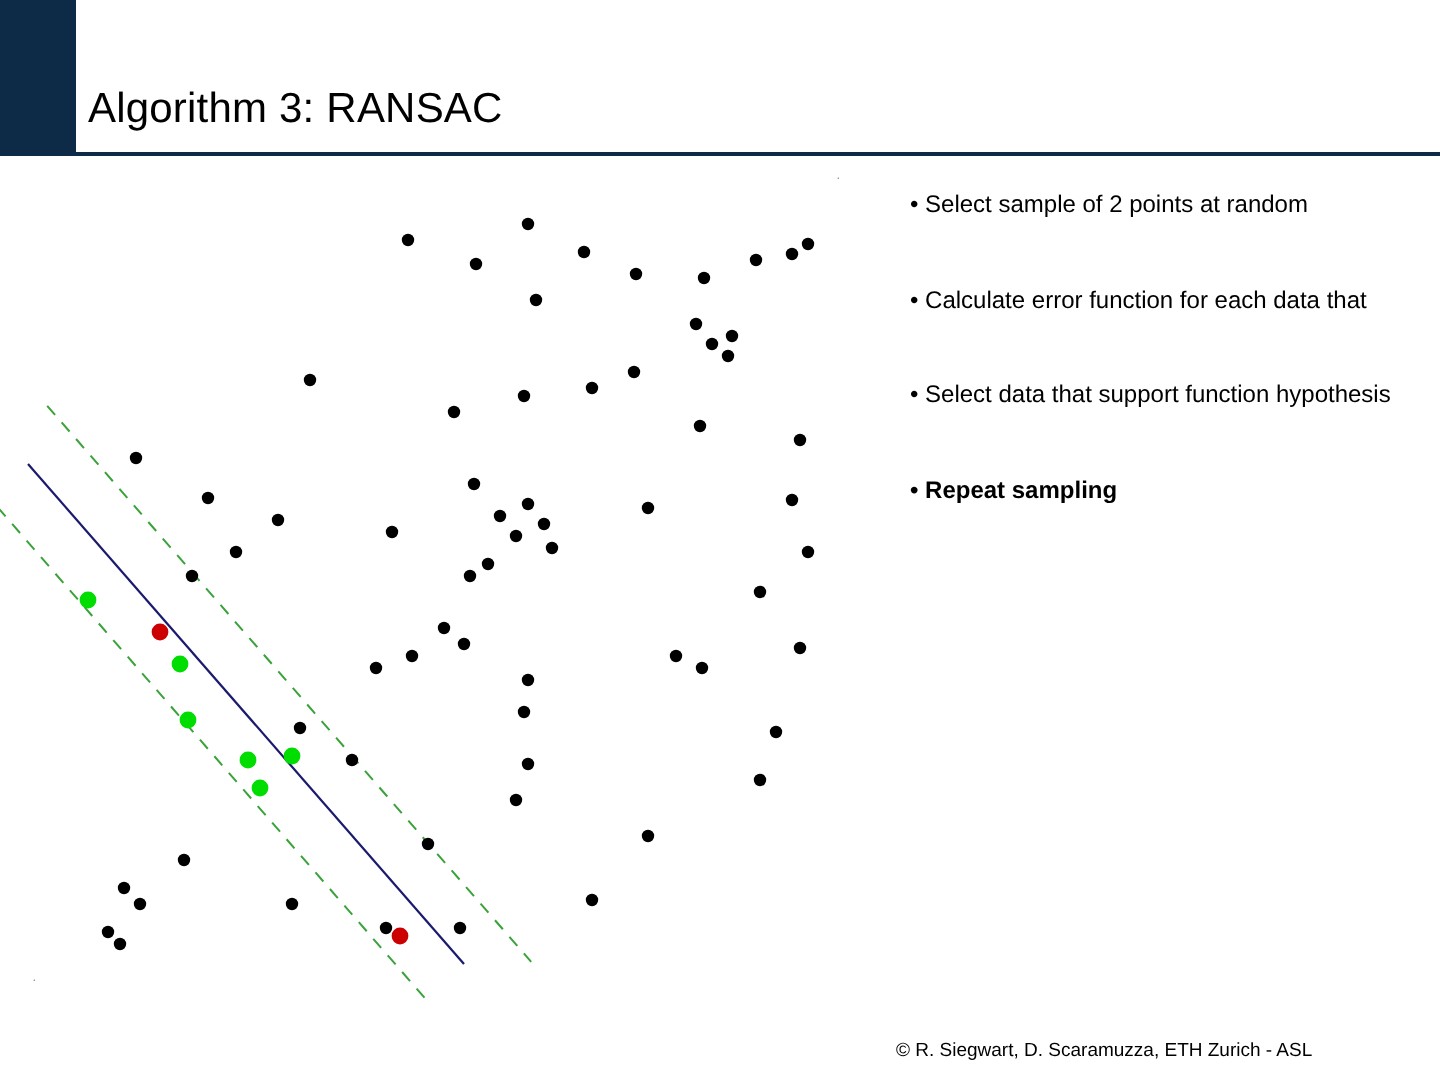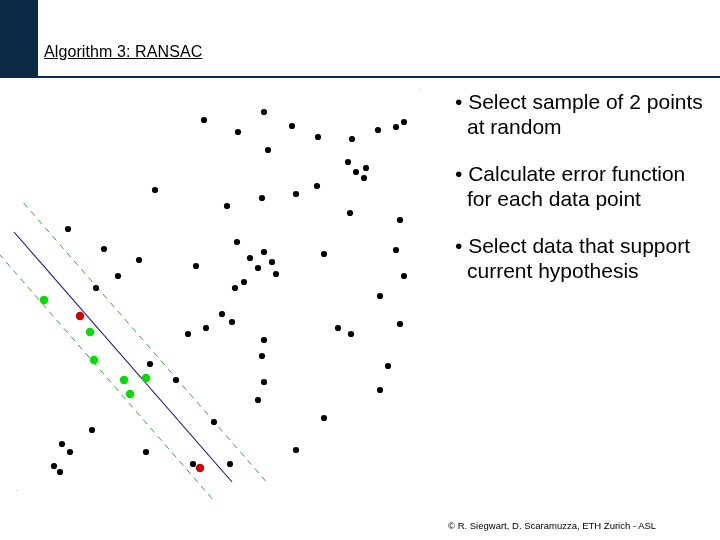--- a/index.html
+++ b/index.html
@@ -28,44 +28,43 @@
     top: 0;
     width: 38px;
     height: 78px;
     background: #0d2b46;
   }
   
   .slide-title {
     position: absolute;
     left: 44px;
     top: 43px;
-    font-size: 16px;
+    font-size: 21px;
     color: #000000;
     letter-spacing: 0.1px;
     white-space: nowrap;
-    text-decoration: underline;
   }
   
   .title-rule {
     position: absolute;
     left: 38px;
     top: 76px;
     width: 682px;
     height: 2px;
     background: #0d2b46;
   }
   
   .bullets {
     position: absolute;
     left: 455px;
     top: 90px;
     width: 252px;
   }
   .bullet {
-    font-size: 21px;
+    font-size: 12px;
     color: #000000;
     line-height: 24.5px;
     margin-bottom: 23px;
     text-indent: -12px;
     padding-left: 12px;
   }
   .bullet:last-child {
     margin-bottom: 0;
   }
   .bullet.bold {
@@ -194,22 +193,23 @@
         </g>
       <g id="redpts">
           <circle cx="80" cy="234" r="4.2" fill="#cc0000"></circle>
           <circle cx="200" cy="386" r="4.2" fill="#cc0000"></circle>
         </g>
     </svg>
   </div>
 
   <div class="bullets">
     <div class="bullet">• Select sample of 2 points at random</div>
-    <div class="bullet">• Calculate error function for each data point</div>
-    <div class="bullet">• Select data that support current hypothesis</div>
+    <div class="bullet">• Calculate error function for each data that</div>
+    <div class="bullet">• Select data that support function hypothesis</div>
+    <div class="bullet bold">• Repeat sampling</div>
   </div>
 
   <div class="credit">© R. Siegwart, D. Scaramuzza, ETH Zurich - ASL</div>
 
   <div class="tiny-mark" style="left:418px; top:86px;">·</div>
   <div class="tiny-mark" style="left:16px; top:487px;">·</div>
 
 </div>
 
 </body></html>

